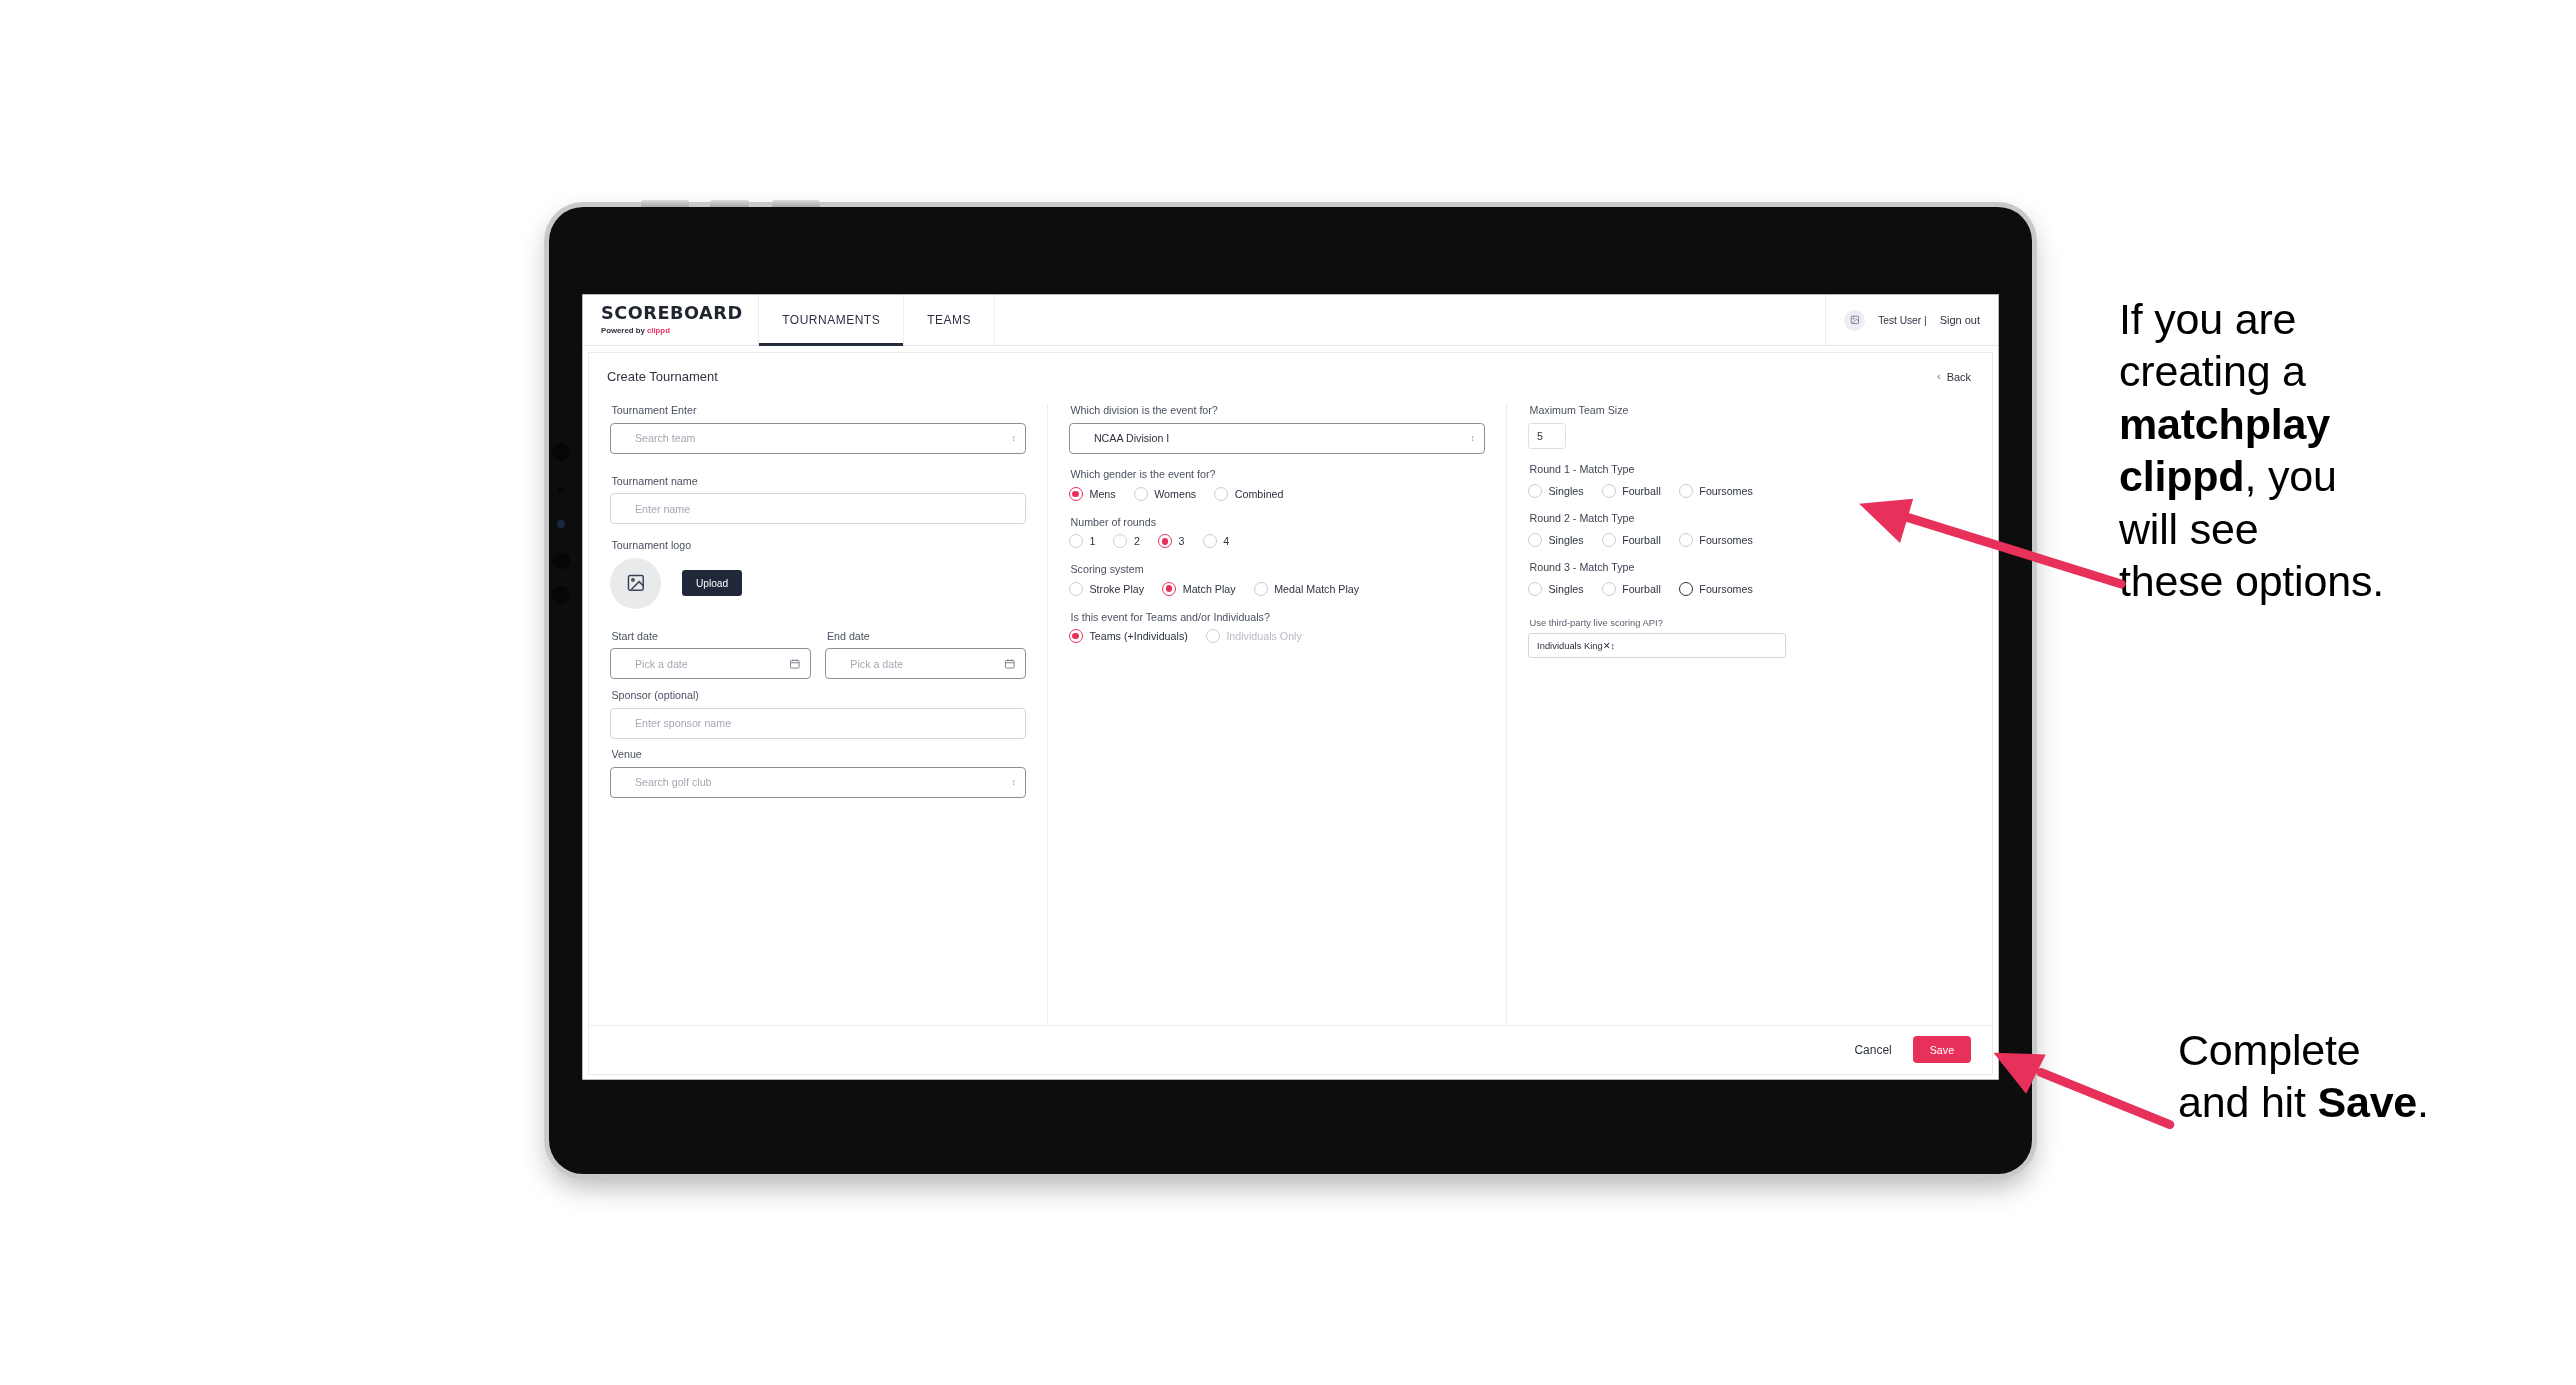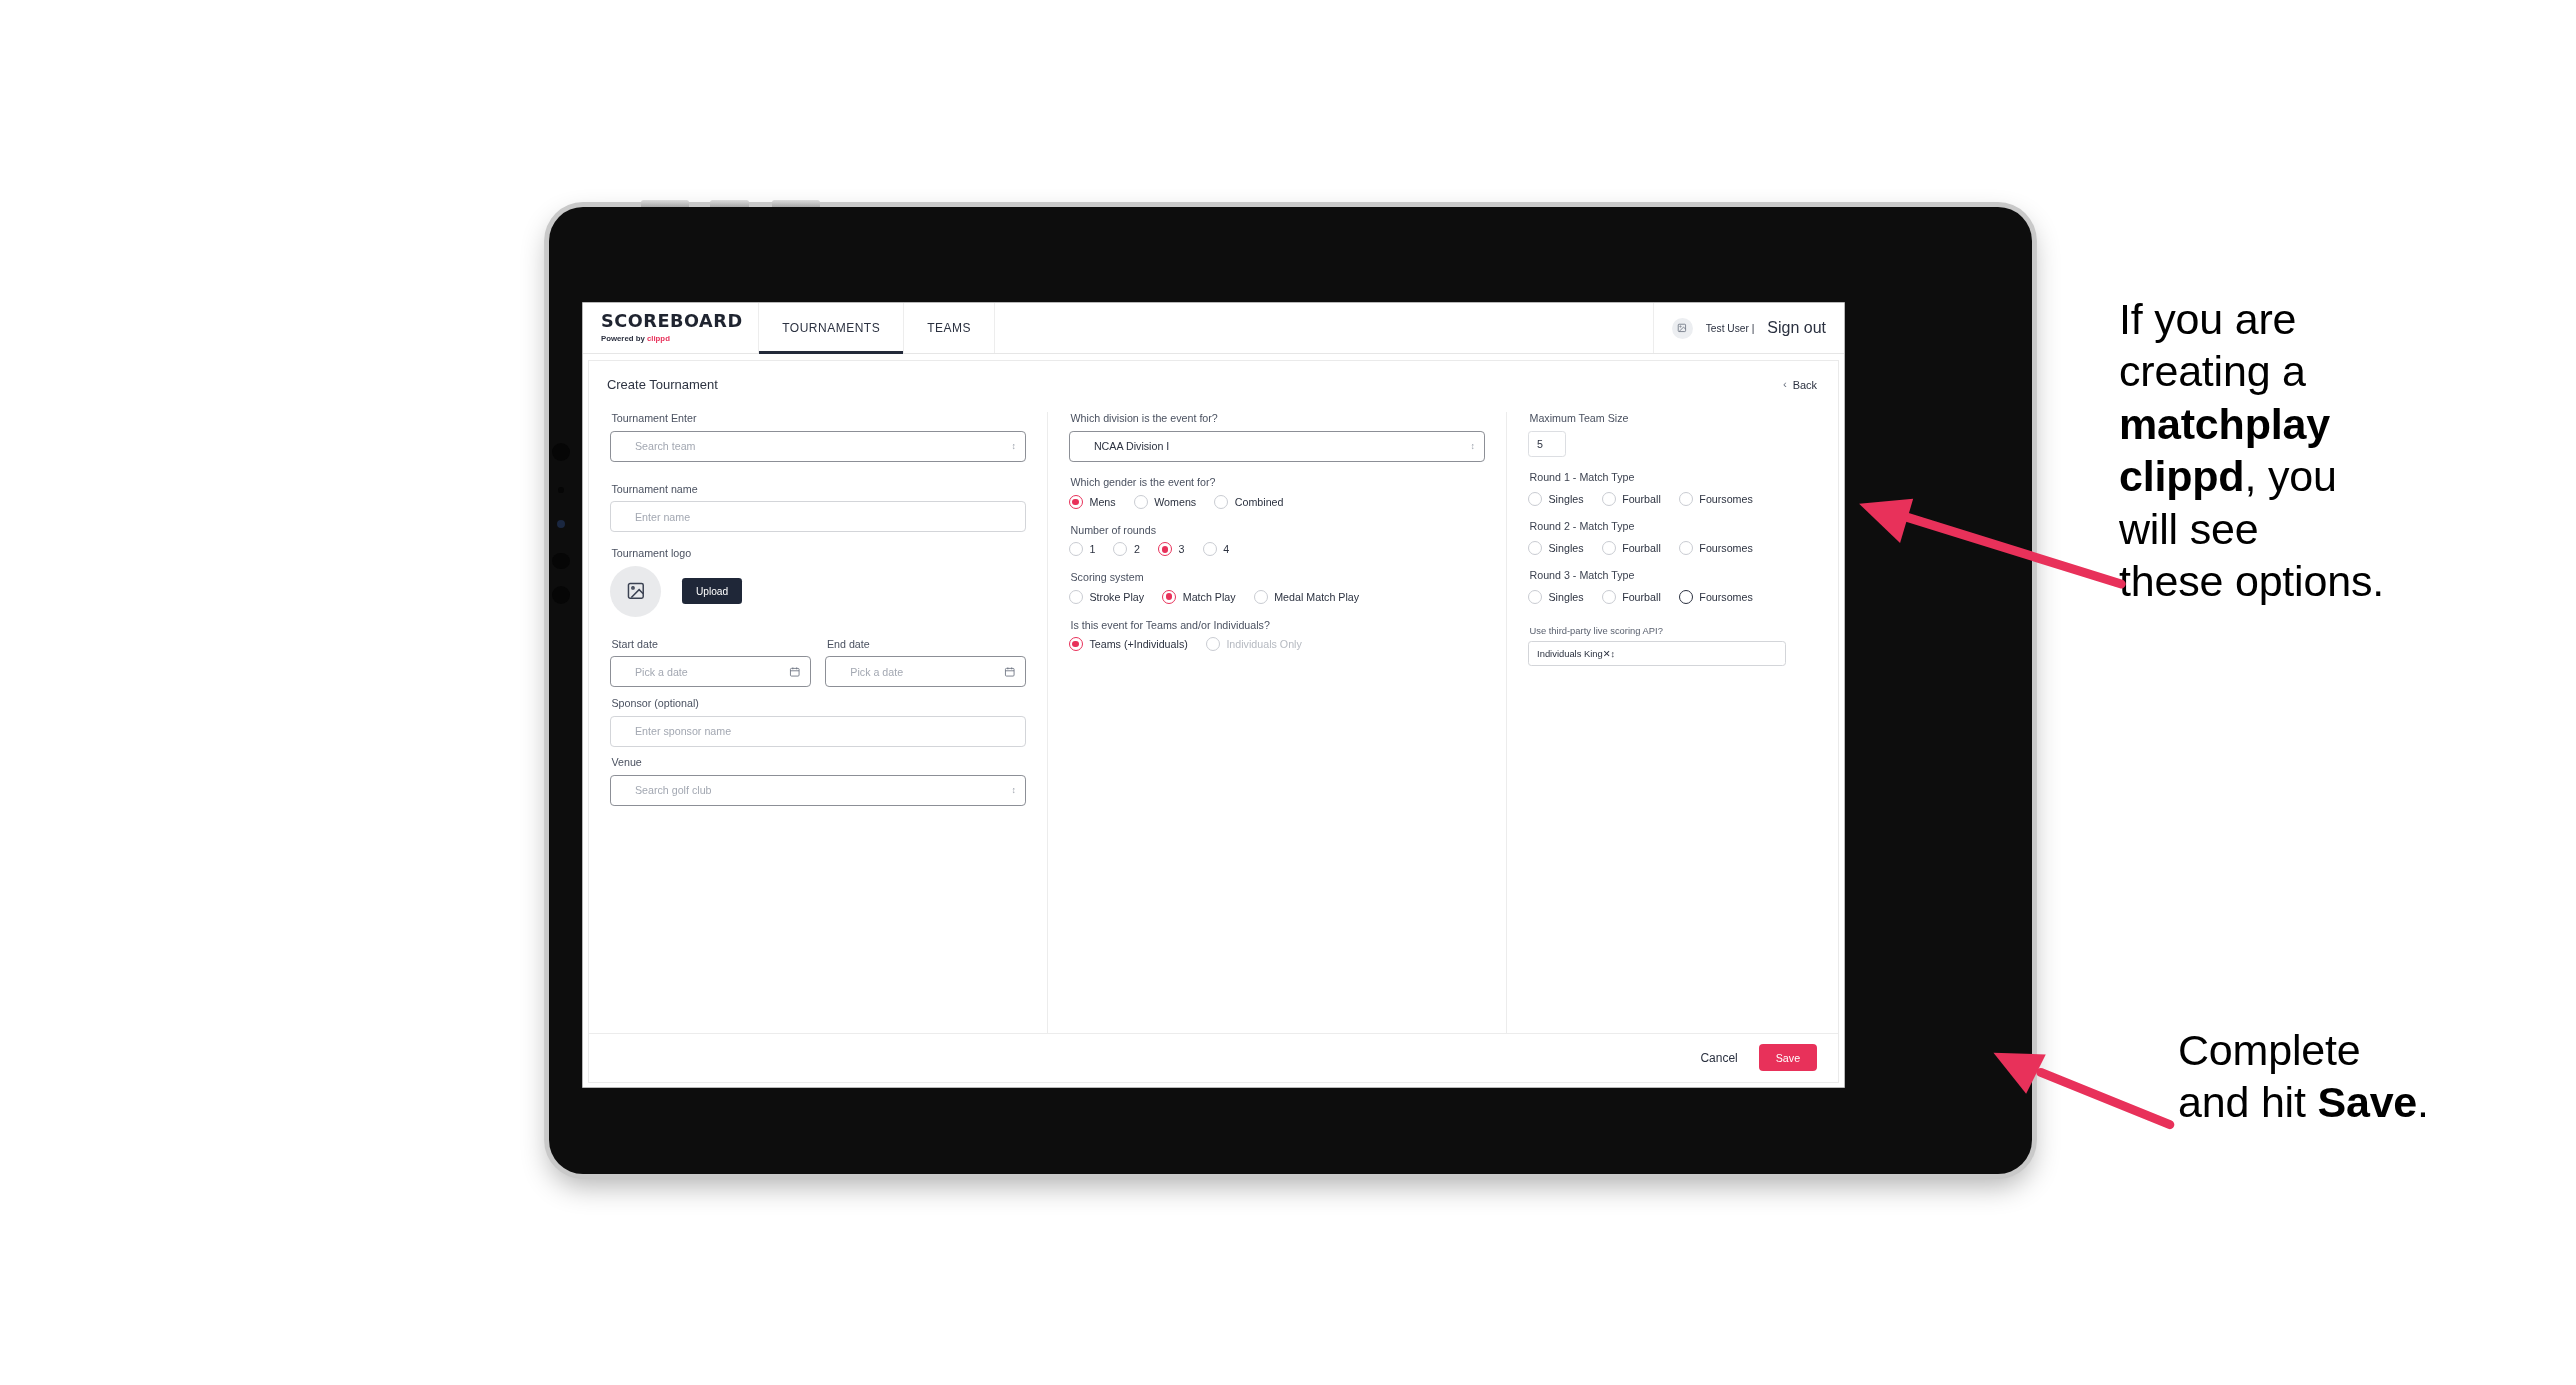--- a/index.html
+++ b/index.html
@@ -21,22 +21,22 @@
   }
   .edge-btn {
     position: absolute; background: #b9b9b9; border-radius: 1.6px;
   }
   .top-btn { top: -7.4px; height: 7.4px; border-radius: 2.5px 2.5px 0 0;
              background: linear-gradient(#dcdcdc,#a8a8a8); }
   .left-dot { position:absolute; left:3.3px; background:#060606; border-radius:50%; }
 
   
   #screen {
-    position: absolute; left: 34px; top: 96px;
-    width: 1261px; height: 784px;
+    position: absolute; left: 34px; top: 88px;
+    width: 1415px; height: 784px;
     background: #ffffff;
     overflow: hidden;
     box-shadow: 0 0 0 0.8px #e3e3e3;
   }
 
   
   #appbar {
     position: relative; height: 51px; background:#fff;
     border-bottom: 0.8px solid #e6e6e6;
     display: flex; align-items: stretch;
@@ -60,21 +60,21 @@
   .navtab.active::after {
     content:""; position:absolute; left:0; right:0; bottom:-0.8px;
     height:2.5px; background:#232a3a;
   }
   #appbar-spacer { flex: 1; border-right: 0.8px solid #ededed; }
   #userbox { display:flex; align-items:center; gap:13px; padding: 0 18px; }
   .avatar { width: 21px; height: 21px; border-radius: 50%; background:#eceef1;
             display:flex; align-items:center; justify-content:center; }
   .avatar svg { width:9.8px; height:9.8px; }
   .user-name { font-size: 10.2px; color:#2b3140; }
-  .sign-out { font-size: 16px; color:#2b3140; cursor:pointer; }
+  .sign-out { font-size: 11px; color:#2b3140; cursor:pointer; }
 
   
   #page {
     margin: 5.7px 4.9px 0 4.9px; height: 723px;
     background:#fff; border:0.8px solid #eaeaea;
     display:flex; flex-direction:column;
   }
   #page-head {
     height: 48px; display:flex; align-items:center; justify-content:space-between;
     padding: 0 21px 0 18px;

